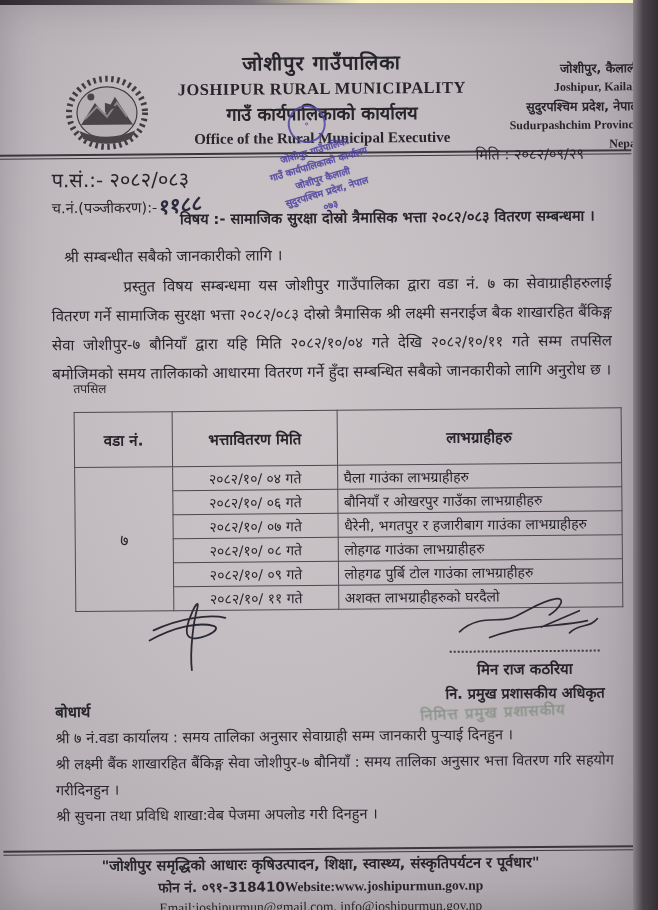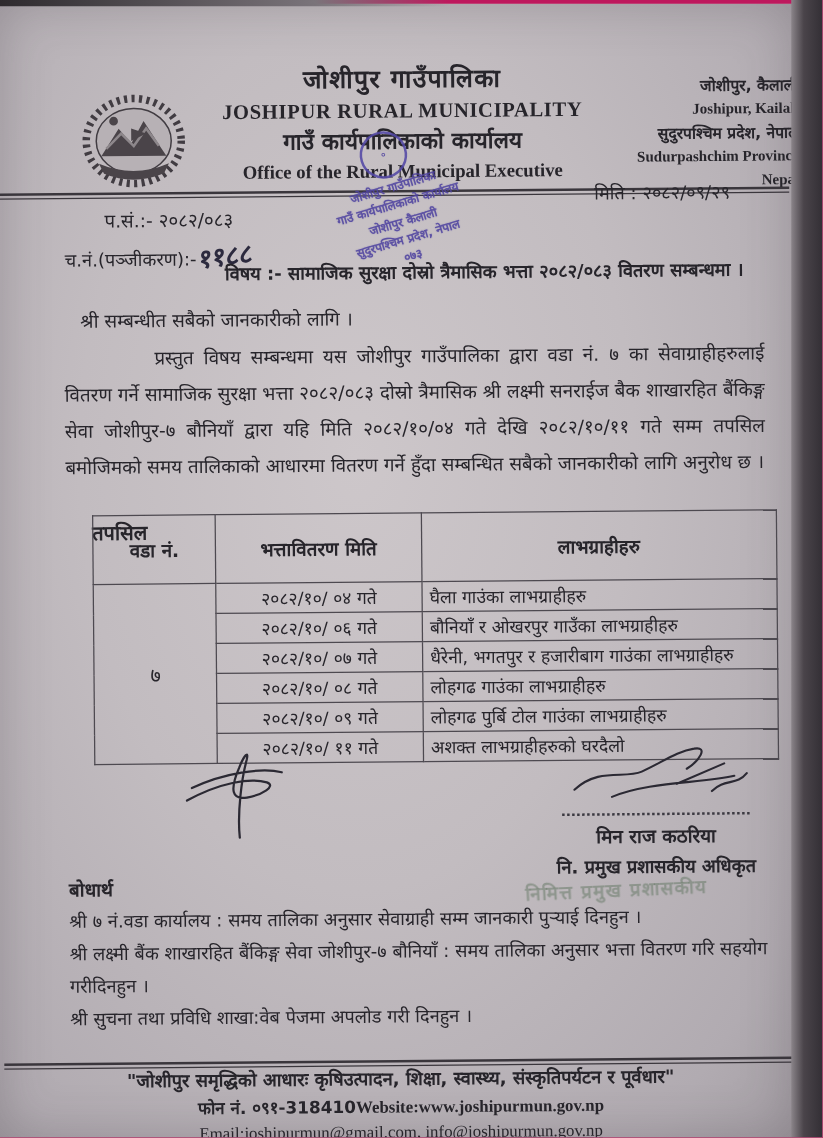--- a/index.html
+++ b/index.html
@@ -2,21 +2,21 @@
 <html><head>
 <meta charset="utf-8">
 <style>
   html,body{margin:0;padding:0;}
   body{
     width:658px;height:910px;overflow:hidden;
     background:#35313577;
     font-family:"DejaVu Sans",sans-serif;
     color:#27252b;
   }
-  .scan{position:relative;width:658px;height:910px;background:#be185d;overflow:hidden;}
+  .scan{position:relative;width:658px;height:910px;background:#fef9c3;overflow:hidden;}
   .paper{
     position:absolute;left:0;top:3px;width:634px;height:907px;
     background:radial-gradient(ellipse at 45% 40%, #cdc7ca 0%, #c2bcc0 45%, #b1abb1 85%, #a59fa5 100%);
     overflow:hidden;
     box-shadow:inset 0 0 40px rgba(60,50,60,.25);
   }
   .edge-right{position:absolute;top:0;right:0;width:25px;height:910px;
     background:linear-gradient(to right,#8a8489 0%, #4a444a 40%, #332f35 100%);z-index:50;}
   .edge-top{position:absolute;top:0;left:0;width:360px;height:5px;
     background:linear-gradient(to right,#2e2a2e,#7a747a 70%,transparent);z-index:51;}
@@ -29,39 +29,39 @@
   .h-en1{font-size:16.5px;font-weight:bold;font-family:"Liberation Serif",serif;letter-spacing:.5px;margin-top:3px;}
   .h-np2{font-size:18px;font-weight:bold;margin-top:3px;}
   .h-en2{font-size:15px;font-weight:bold;font-family:"Liberation Serif",serif;margin-top:4px;}
   .head-right{position:absolute;right:-8px;top:58px;width:170px;text-align:right;line-height:1.55;}
   .a-np{font-size:12.5px;font-weight:bold;}
   .a-en{font-size:12px;font-weight:bold;font-family:"Liberation Serif",serif;}
   .rule-2{position:absolute;left:0;width:634px;border-top:2.5px solid #3a363c;border-bottom:1px solid #3a363c;height:2px;}
   .rule-head{top:149px;}
 
   
-  .refno{position:absolute;left:54px;top:161px;font-size:15px;margin-left:32px;}
+  .refno{position:absolute;left:54px;top:161px;font-size:20px;}
   .regno{position:absolute;left:54px;top:186px;font-size:14.5px;}
   .reg-hand{display:inline-block;font-size:21px;color:#2c2a3e;transform:rotate(-6deg) skewX(-8deg);font-weight:bold;margin-left:2px;}
   .dateline{position:absolute;left:478px;top:142px;font-size:14.5px;white-space:nowrap;}
 
   
   .stamp{position:absolute;left:243px;top:100px;width:160px;height:135px;
     transform:rotate(-16deg);color:#4f43a0;opacity:.88;text-align:center;z-index:5;pointer-events:none;}
   .stamp .s-circ{width:34px;height:34px;margin:0 auto 2px auto;border:2px solid #5448a6;border-radius:50%;
     display:flex;align-items:center;justify-content:center;font-size:10px;}
   .stamp .s-line{font-size:9.5px;font-weight:bold;line-height:1.5;white-space:nowrap;text-shadow:0 0 1px rgba(79,67,160,.5);}
 
   
   .subject{position:absolute;left:182px;top:204px;width:430px;font-size:14.5px;font-weight:bold;}
   .salutation{position:absolute;left:66px;top:241px;font-size:15px;}
   .bodytext{position:absolute;left:53px;top:268px;width:560px;font-size:15px;line-height:29px;text-align:justify;text-indent:72px;}
 
   
-  .tapsil{position:absolute;left:74px;top:410px;font-size:16px;font-weight:bold;}
+  .tapsil{position:absolute;left:74px;top:375px;font-size:12px;font-weight:normal;}
   table.sched{position:absolute;left:74px;top:407px;width:548px;border-collapse:collapse;font-size:14px;}
   table.sched th,table.sched td{border:1.3px solid #4d4950;padding:1px 6px;}
   table.sched th{height:52px;font-weight:bold;font-size:15px;}
   td.ward{width:18%;text-align:center;font-size:16px;}
   td.dt{width:30%;text-align:center;height:21px;}
   td.ben{width:52%;text-align:left;}
 
   
   .sig-left{position:absolute;left:138px;top:588px;}
   .sig-right-block{position:absolute;left:408px;top:592px;width:230px;text-align:center;}

